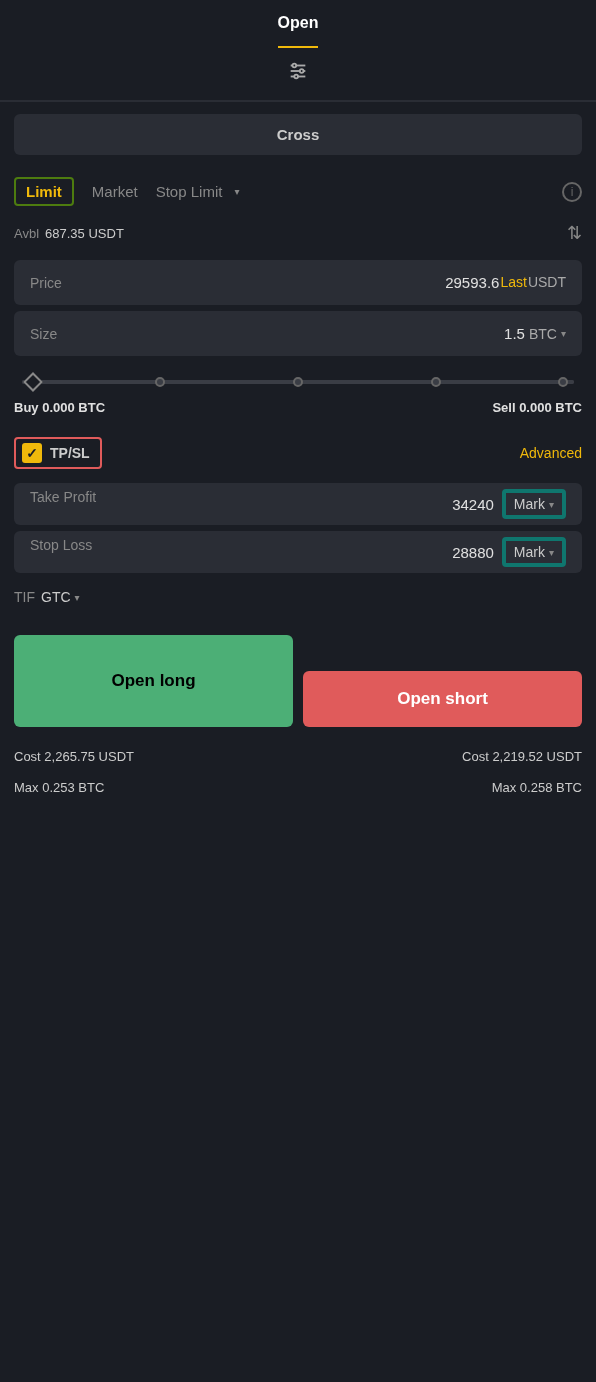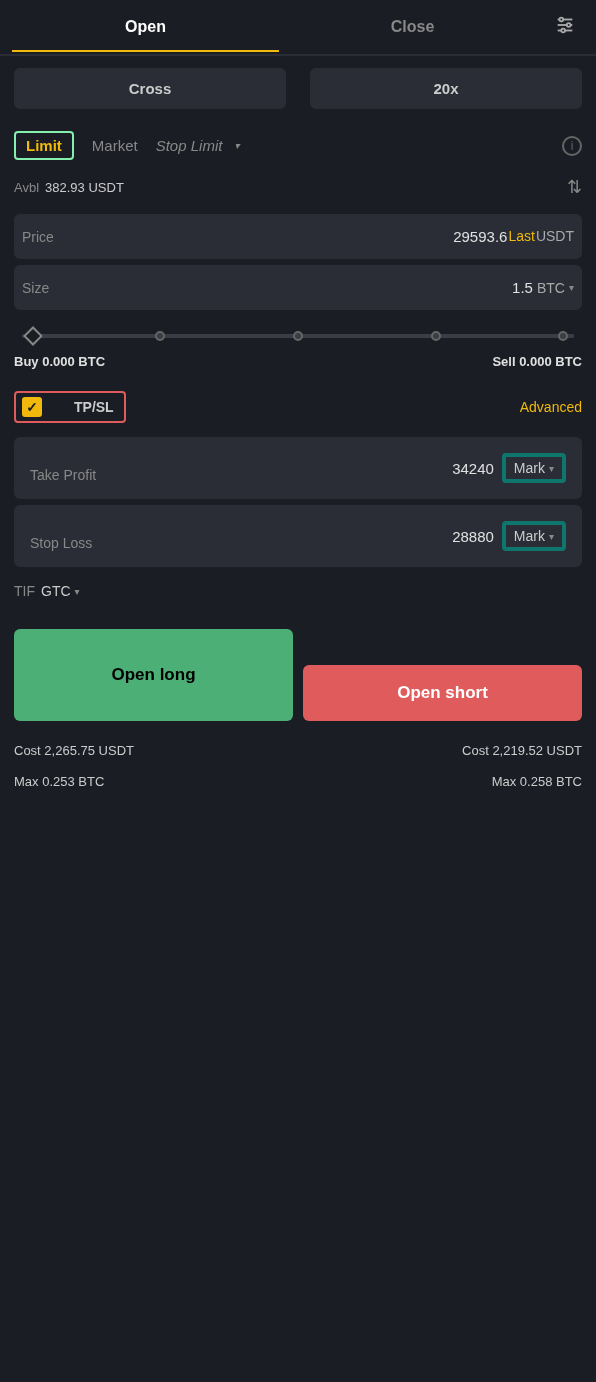--- a/index.html
+++ b/index.html
@@ -11,20 +11,21 @@
       color: #e0e0e0;
     }
 
     
     .top-tabs {
       display: flex;
       align-items: center;
       border-bottom: 2px solid #2a2d35;
       padding: 0 12px;
       background: #1a1d24;
+      flex-direction: column;
     }
     .tab {
       flex: 1;
       text-align: center;
       padding: 14px 0;
       font-size: 16px;
       font-weight: 600;
       cursor: pointer;
       color: #888;
     }
@@ -64,33 +65,32 @@
       padding: 10px 14px;
       gap: 18px;
     }
     .order-type-item {
       font-size: 15px;
       color: #888;
       cursor: pointer;
     }
     .order-type-item.active {
       color: #f0b90b;
-      border: 2px solid #86efac;
+      border: 2px solid #4d7c0f;
       padding: 4px 10px;
       border-radius: 4px;
       font-weight: 600;
     }
     .order-type-dropdown {
       display: flex;
       align-items: center;
       gap: 12px;
       color: #888;
       font-size: 15px;
       cursor: pointer;
-      font-style: italic;
     }
     .info-icon {
       margin-left: auto;
       width: 20px;
       height: 20px;
       border: 2px solid #666;
       border-radius: 50%;
       display: flex;
       align-items: center;
       justify-content: center;
@@ -114,21 +114,21 @@
       cursor: pointer;
       color: #888;
       font-size: 18px;
     }
 
     
     .input-field {
       margin: 6px 14px;
       background: #2a2d35;
       border-radius: 6px;
-      padding: 14px 8px;
+      padding: 14px 16px;
       display: flex;
       align-items: center;
       justify-content: space-between;
     }
     .input-label {
       color: #888;
       font-size: 14px;
     }
     .input-value-group {
       display: flex;
@@ -235,37 +235,36 @@
       align-items: center;
       justify-content: center;
       color: #1a1d24;
       font-size: 14px;
       font-weight: 700;
     }
     .tpsl-label {
       color: #ccc;
       font-size: 14px;
       font-weight: 600;
-      margin-left: 24px;
     }
     .advanced-link {
       margin-left: auto;
       color: #f0b90b;
       font-size: 14px;
       cursor: pointer;
     }
 
     
     .tpsl-field {
       margin: 6px 14px;
       background: #2a2d35;
       border-radius: 6px;
-      padding: 16px 16px;
-      display: flex;
-      align-items: flex-end;
+      padding: 6px 16px;
+      display: flex;
+      align-items: flex-start;
       justify-content: space-between;
     }
     .tpsl-field-label {
       color: #888;
       font-size: 14px;
     }
     .tpsl-value-group {
       display: flex;
       align-items: center;
       gap: 8px;
@@ -353,53 +352,51 @@
     .chevron {
       font-size: 10px;
       color: #888;
     }
   </style>
 </head>
 <body>
 
 <div class="top-tabs">
   <div class="tab active">Open</div>
-  <div class="tab">Close</div>
   <div class="tab-settings">
     <svg width="22" height="22" viewBox="0 0 24 24" fill="none" stroke="#aaa" stroke-width="2">
       <line x1="4" y1="6" x2="20" y2="6"></line>
         <line x1="4" y1="12" x2="20" y2="12"></line>
         <line x1="4" y1="18" x2="20" y2="18"></line>
       <circle cx="8" cy="6" r="2" fill="#1a1d24" stroke="#aaa"></circle>
       <circle cx="16" cy="12" r="2" fill="#1a1d24" stroke="#aaa"></circle>
       <circle cx="10" cy="18" r="2" fill="#1a1d24" stroke="#aaa"></circle>
     </svg>
   </div>
 </div>
 
 <div class="margin-row">
   <button class="margin-btn">Cross</button>
-  <button class="margin-btn">20x</button>
 </div>
 
 <div class="order-type-row">
   <span class="order-type-item active">Limit</span>
   <span class="order-type-item">Market</span>
   <span class="order-type-dropdown">
     <span>Stop Limit</span>
     <span class="chevron">▾</span>
   </span>
   <div class="info-icon">
     <span>i</span>
   </div>
 </div>
 
 <div class="avbl-row">
   <span class="avbl-label">Avbl</span>
-  <span class="avbl-value">382.93 USDT</span>
+  <span class="avbl-value">687.35 USDT</span>
   <span class="transfer-icon">⇅</span>
 </div>
 
 <div class="input-field">
   <span class="input-label">Price</span>
   <div class="input-value-group">
     <span class="input-value">29593.6</span>
     <span class="input-tag">Last</span>
     <span class="input-currency">USDT</span>
   </div>

